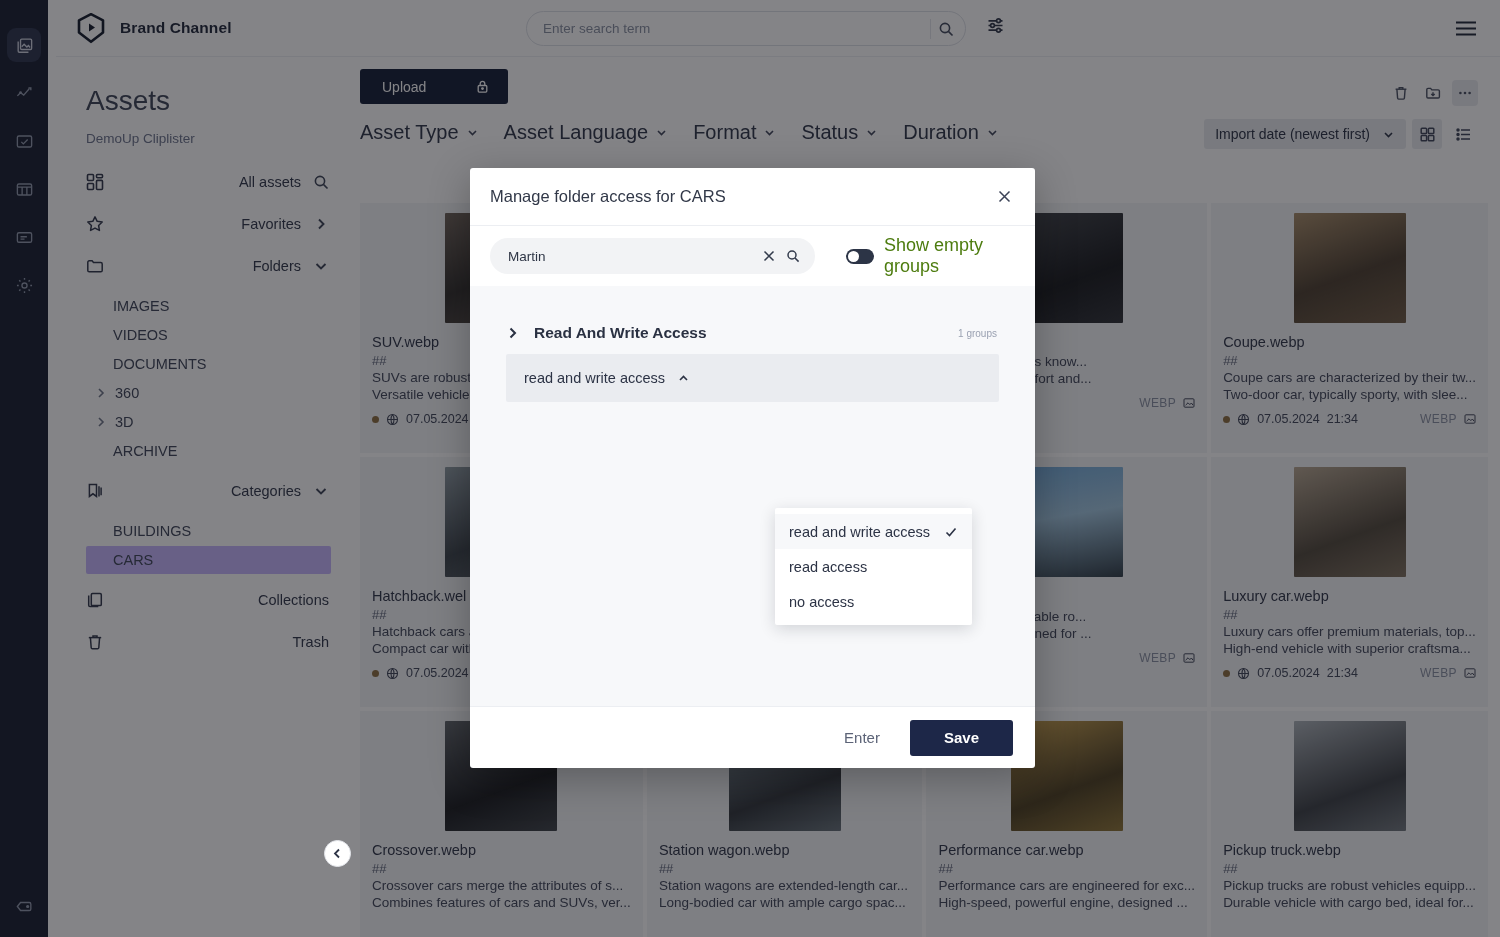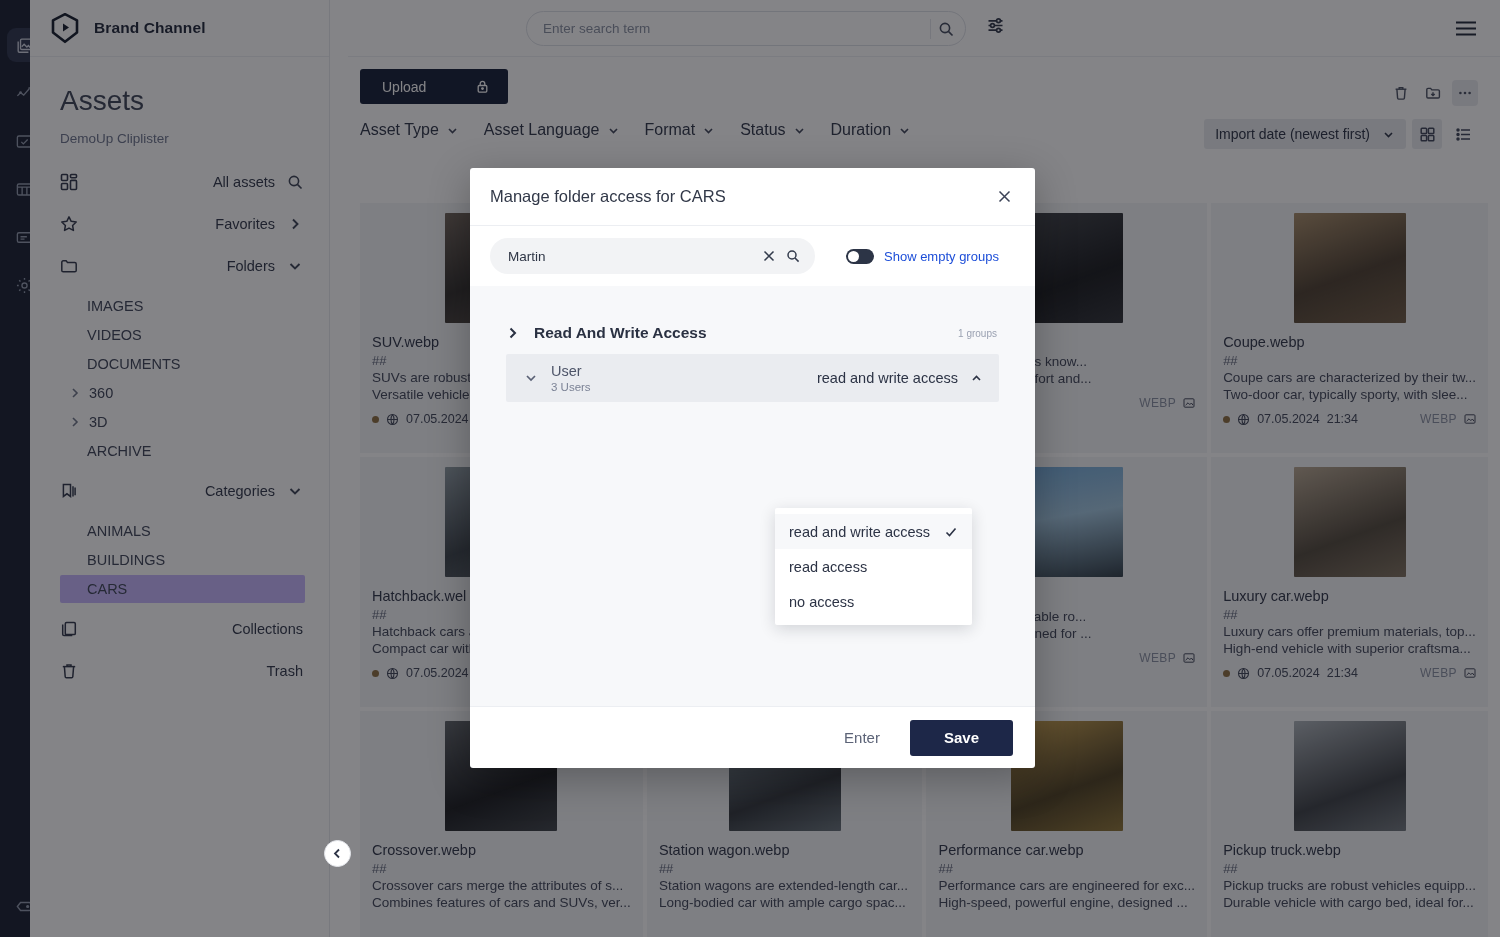--- a/index.html
+++ b/index.html
@@ -25,21 +25,21 @@
     display: flex; align-items: center; justify-content: center;
     border-radius: 9px; color: #8f97ab;
   }
   .rail-ico.first { margin-top: 28px; }
   .rail-ico.active { background: #28304a; color: #cfd4e0; }
   .rail-ico svg { width: 19px; height: 19px; display: block; }
   .rail-bottom { position: absolute; bottom: 14px; left: 50%; transform: translateX(-50%); }
 
   
   .sidebar {
-    position: absolute; left: 30px; top: 0; width: 300px; height: 937px;
+    position: absolute; left: 56px; top: 0; width: 300px; height: 937px;
     background: #ffffff; border-right: 1px solid #e6e8ec;
   }
   .brand {
     height: 57px; display: flex; align-items: center; gap: 12px;
     padding-left: 18px; border-bottom: 1px solid #eceef2;
   }
   .brand-logo { width: 34px; height: 34px; color: #101828; }
   .brand-name { font-size: 15.5px; font-weight: 700; color: #1b2235; letter-spacing: .1px; }
 
   .side-title { font-size: 28px; color: #3a4154; padding: 28px 0 0 30px; font-weight: 400; }
@@ -90,21 +90,21 @@
 
   .toolbar { position: relative; height: 120px; }
   .upload-btn {
     position: absolute; left: 12px; top: 12px; width: 148px; height: 35px;
     background: #101a33; color: #fff; border-radius: 3px;
     display: flex; align-items: center; justify-content: space-between;
     padding: 0 18px 0 22px; font-size: 14px;
   }
   .upload-btn svg { width: 15px; height: 15px; display: block; }
   .filters { position: absolute; left: 12px; top: 64px; display: flex; gap: 25px; align-items: center; }
-  .fchip { display: flex; align-items: center; gap: 7px; font-size: 16px; color: #2b3245; }
+  .fchip { display: flex; align-items: center; gap: 7px; font-size: 20px; color: #2b3245; }
   .fchip svg { width: 13px; height: 13px; display: block; color: #3b4256; }
   .tr-icons { position: absolute; right: 22px; top: 23px; display: flex; gap: 6px; }
   .tr-ico { width: 26px; height: 26px; display: flex; align-items: center; justify-content: center; color: #454c5e; border-radius: 4px; }
   .tr-ico.hl { background: #e9ebef; }
   .tr-ico svg { width: 16px; height: 16px; display: block; }
   .sortwrap { position: absolute; right: 22px; top: 62px; display: flex; align-items: center; gap: 6px; }
   .sortbox {
     height: 30px; background: #e9ebef; border-radius: 3px; display: flex;
     align-items: center; gap: 12px; padding: 0 11px; font-size: 14px; color: #272e41;
   }
@@ -171,21 +171,21 @@
   .m-clr svg, .m-mag svg { width: 14px; height: 14px; display: block; }
   .toggle-row { display: flex; align-items: center; gap: 10px; }
   .toggle {
     width: 28px; height: 15px; border-radius: 8px; background: #2c3446;
     position: relative; flex: 0 0 28px;
   }
   .toggle::after {
     content: ""; position: absolute; left: 2px; top: 2px; width: 11px; height: 11px;
     border-radius: 50%; background: #fff;
   }
-  .toggle-lbl { font-size: 13px; color: #1d4ed8; }
+  .toggle-lbl { font-size: 18px; color: #4d7c0f; }
 
   .m-body { flex: 1; background: #f7f8fa; padding: 26px 20px 0; position: relative; }
   .group-hdr { display: flex; align-items: center; padding: 0 18px 0 16px; height: 42px; gap: 14px; }
   .group-hdr .gcaret { width: 14px; height: 14px; color: #2a3142; }
   .group-hdr .gcaret svg { width: 14px; height: 14px; display: block; }
   .group-hdr .gname { flex: 1; font-size: 15.5px; font-weight: 700; color: #2a3142; }
   .group-hdr .gcount { font-size: 10px; color: #9aa1b1; }
 
   .user-row {
     margin: 0 16px; background: #eaecf0; height: 48px; display: flex; align-items: center;
@@ -392,23 +392,20 @@
               </svg>
           </span>
           <span class="lbl">Categories</span>
           <span class="right">
             <svg viewBox="0 0 16 16" fill="none" stroke="currentColor" stroke-width="1.9">
                 <path d="M3.5 6L8 10.5 12.5 6"></path>
               </svg>
           </span>
         </div>
 
-        <div class="sub-row">
-          <span>ANIMALS</span>
-        </div>
         <div class="sub-row">
           <span>BUILDINGS</span>
         </div>
         <div class="sub-row sel">
           <span>CARS</span>
         </div>
 
         <div class="nav-row" style="margin-top:10px">
           <span class="ico">
             <svg viewBox="0 0 18 18" fill="none" stroke="currentColor" stroke-width="1.5">
@@ -830,31 +827,20 @@
         <span class="gcaret">
           <svg viewBox="0 0 14 14" fill="none" stroke="currentColor" stroke-width="2">
               <path d="M4.5 2.5l4.5 4.5-4.5 4.5"></path>
             </svg>
         </span>
         <span class="gname">Read And Write Access</span>
         <span class="gcount">1 groups</span>
       </div>
 
       <div class="user-row">
-        <div class="ur-left">
-          <span class="ur-caret">
-            <svg viewBox="0 0 14 14" fill="none" stroke="currentColor" stroke-width="1.7">
-                <path d="M3 5l4 4 4-4"></path>
-              </svg>
-          </span>
-          <span class="ur-texts">
-            <span class="ur-name">User</span>
-            <span class="ur-sub">3 Users</span>
-          </span>
-        </div>
         <div class="ur-sel">
           <span>read and write access</span>
           <span>
             <svg viewBox="0 0 13 13" fill="none" stroke="currentColor" stroke-width="1.6">
                 <path d="M3 8l3.5-3.5L10 8"></path>
               </svg>
           </span>
         </div>
       </div>
 

